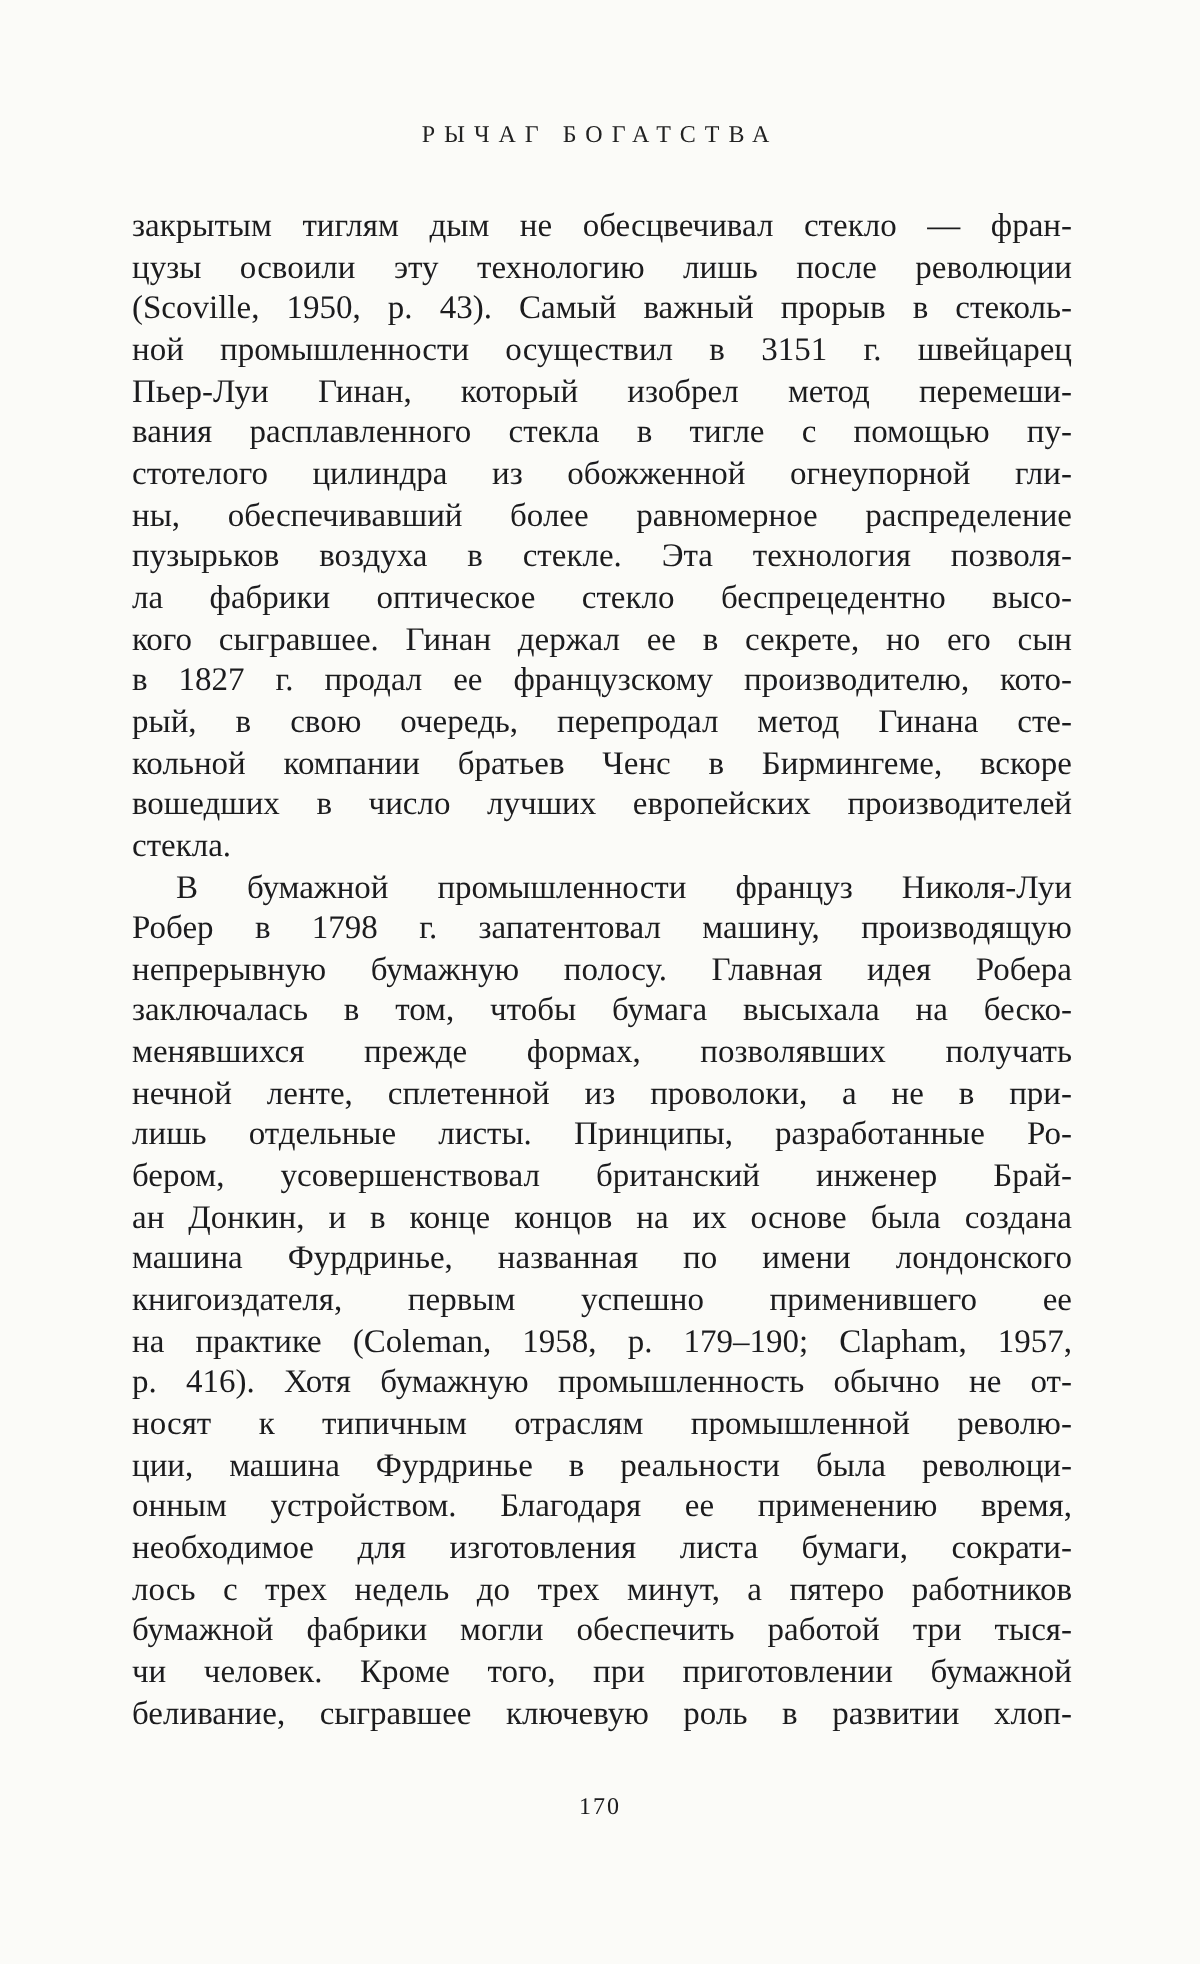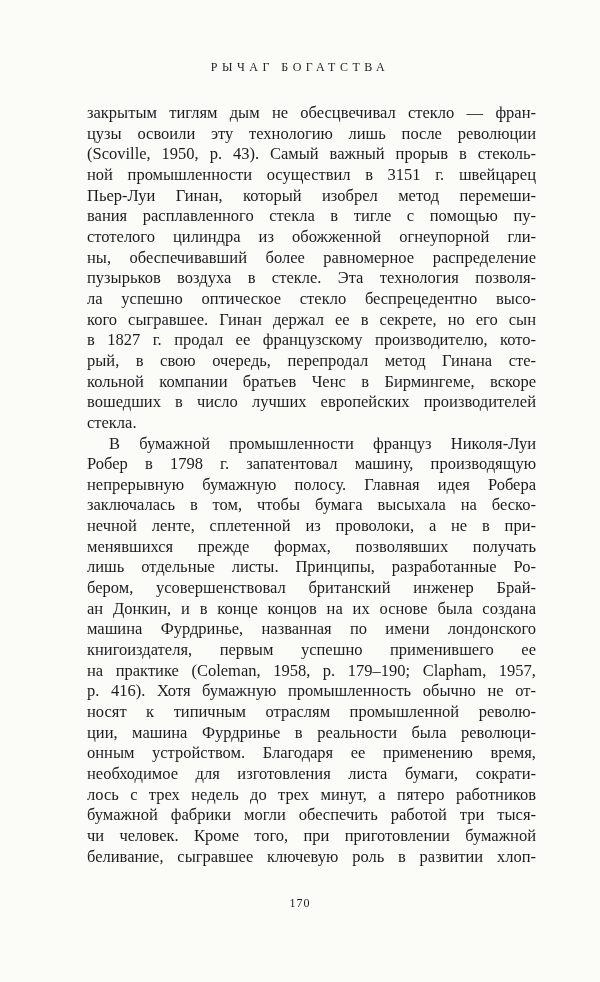--- a/index.html
+++ b/index.html
@@ -33,21 +33,20 @@
     position: absolute;
     top: 103px;
     left: 66px;
     width: 470px;
     font-size: 16.5px;
     line-height: 20.65px;
   }
   .line {
     text-align: justify;
     text-align-last: justify;
-    margin-left: 21px;
   }
   .line.last {
     text-align-last: left;
   }
   .line.indent {
     text-indent: 22px;
   }
   .page-number {
     position: absolute;
     top: 896px;
@@ -68,35 +67,35 @@
     <div class="paragraph">
         <div class="line">закрытым тиглям дым не обесцвечивал стекло — фран-</div>
         <div class="line">цузы освоили эту технологию лишь после революции</div>
         <div class="line">(Scoville, 1950, p. 43). Самый важный прорыв в стеколь-</div>
         <div class="line">ной промышленности осуществил в 3151 г. швейцарец</div>
         <div class="line">Пьер-Луи Гинан, который изобрел метод перемеши-</div>
         <div class="line">вания расплавленного стекла в тигле с помощью пу-</div>
         <div class="line">стотелого цилиндра из обожженной огнеупорной гли-</div>
         <div class="line">ны, обеспечивавший более равномерное распределение</div>
         <div class="line">пузырьков воздуха в стекле. Эта технология позволя-</div>
-        <div class="line">ла успешно оптическое стекло беспрецедентно высо-</div>
+        <div class="line">ла фабрики оптическое стекло беспрецедентно высо-</div>
         <div class="line">кого сыгравшее. Гинан держал ее в секрете, но его сын</div>
         <div class="line">в 1827 г. продал ее французскому производителю, кото-</div>
         <div class="line">рый, в свою очередь, перепродал метод Гинана сте-</div>
         <div class="line">кольной компании братьев Ченс в Бирмингеме, вскоре</div>
         <div class="line">вошедших в число лучших европейских производителей</div>
         <div class="line last">стекла.</div>
       </div>
     <div class="paragraph">
         <div class="line indent">В бумажной промышленности француз Николя-Луи</div>
         <div class="line">Робер в 1798 г. запатентовал машину, производящую</div>
         <div class="line">непрерывную бумажную полосу. Главная идея Робера</div>
         <div class="line">заключалась в том, чтобы бумага высыхала на беско-</div>
+        <div class="line">менявшихся прежде формах, позволявших получать</div>
         <div class="line">нечной ленте, сплетенной из проволоки, а не в при-</div>
-        <div class="line">менявшихся прежде формах, позволявших получать</div>
         <div class="line">лишь отдельные листы. Принципы, разработанные Ро-</div>
         <div class="line">бером, усовершенствовал британский инженер Брай-</div>
         <div class="line">ан Донкин, и в конце концов на их основе была создана</div>
         <div class="line">машина Фурдринье, названная по имени лондонского</div>
         <div class="line">книгоиздателя, первым успешно применившего ее</div>
         <div class="line">на практике (Coleman, 1958, p. 179–190; Clapham, 1957,</div>
         <div class="line">p. 416). Хотя бумажную промышленность обычно не от-</div>
         <div class="line">носят к типичным отраслям промышленной револю-</div>
         <div class="line">ции, машина Фурдринье в реальности была революци-</div>
         <div class="line">онным устройством. Благодаря ее применению время,</div>

